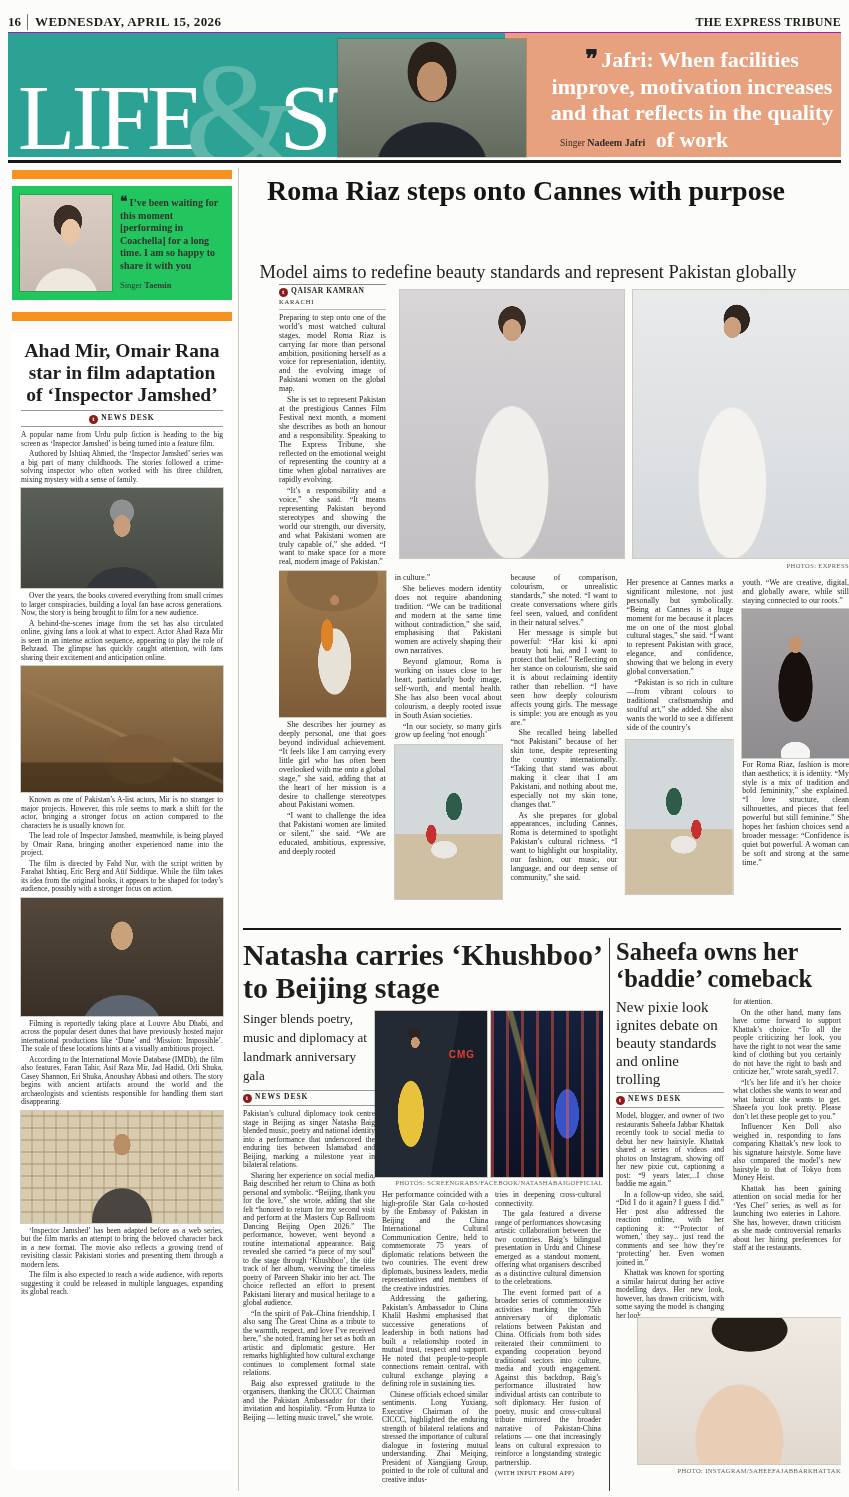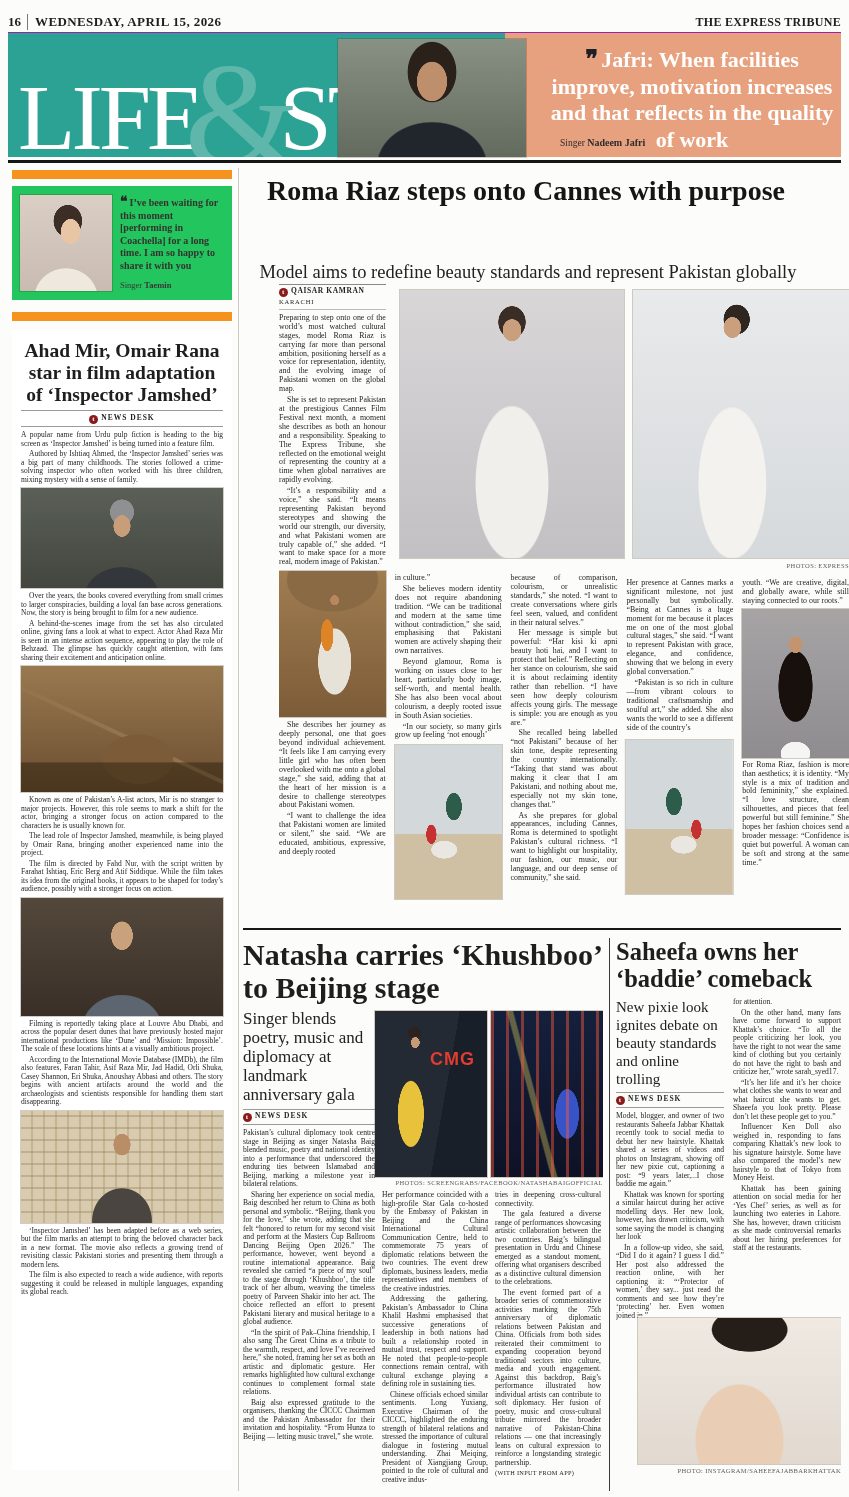--- a/index.html
+++ b/index.html
@@ -120,28 +120,28 @@
       linear-gradient(#a7a4a6,#8f8c90);}
   
   .rule-bottom{position:absolute;left:243px;top:928px;width:598px;height:2px;background:#161616;}
   .vrule{position:absolute;left:609px;top:938px;bottom:6px;width:1px;background:#3a3a3a;}
   
   .nat{position:absolute;left:243px;top:936px;width:360px;height:559px;overflow:hidden;}
   .nat-head{font-size:30px;line-height:33px;font-weight:700;margin:2px 0 5px 0;}
   .nat-cols{position:relative;display:flex;gap:7px;}
   .ncol1{width:132px;flex:none;font-size:7.6px;line-height:8.5px;}
   .ncol{width:106px;flex:none;font-size:7.6px;line-height:8.5px;padding-top:182px;}
-  .nat-stand{font-size:17px;line-height:19px;color:#222;margin-bottom:5px;}
+  .nat-stand{font-size:13px;line-height:19px;color:#222;margin-bottom:5px;}
   .nat-photos{position:absolute;left:132px;top:2px;width:228px;height:166px;display:flex;gap:4px;}
   .ph-nat1{flex:1;position:relative;background:
       radial-gradient(ellipse 8px 10px at 36% 19%,#c79a74 0 54%,transparent 56%),
       radial-gradient(ellipse 12px 10px at 35% 13%,#2c2320 0 56%,transparent 58%),
       radial-gradient(ellipse 22px 56px at 32% 62%,#e8c23a 0 58%,transparent 60%),
       linear-gradient(100deg,#232a33 0 60%,#191f29 60% 100%);}
-  .cmg{position:absolute;right:12px;top:38px;color:#e03c31;font-weight:700;font-size:18px;
+  .cmg{position:absolute;right:12px;top:38px;color:#e03c31;font-weight:700;font-size:10px;
        font-family:"Liberation Sans",sans-serif;letter-spacing:1px;}
   .ph-nat2{flex:1;background:
       repeating-linear-gradient(90deg,rgba(255,90,60,.45) 0 3px,transparent 3px 15px),
       linear-gradient(75deg,transparent 38%,rgba(215,200,90,.4) 39% 42%,transparent 43%),
       radial-gradient(ellipse 20px 42px at 68% 62%,#3853c8 0 58%,transparent 60%),
       linear-gradient(#15203c,#0d1226);}
   .nat-credit{position:absolute;left:132px;top:170px;width:228px;}
   .tail{font-size:6.3px;letter-spacing:.3px;}
   
   .sah{position:absolute;left:616px;top:936px;width:225px;height:559px;overflow:hidden;}
@@ -307,22 +307,22 @@
 
   <div class="sah">
     <div class="sah-head">Saheefa owns her ‘baddie’ comeback</div>
     <div class="sah-cols">
       <div class="scol">
         <div class="sah-stand">New pixie look ignites debate on beauty standards and online trolling</div>
         <div class="byline-box" style="text-align:left">
           <span class="lgo">t</span><span>NEWS DESK</span>
         </div>
         <p class="bp fi">Model, blogger, and owner of two restaurants Saheefa Jabbar Khattak recently took to social media to debut her new hairstyle. Khattak shared a series of videos and photos on Instagram, showing off her new pixie cut, captioning a post: “9 years later,...I chose baddie me again.”</p>
+        <p class="bp">In a follow-up video, she said, “Did I do it again? I guess I did.” Her post also addressed the reaction online, with her captioning it: “‘Protector of women,’ they say... just read the comments and see how they’re ‘protecting’ her. Even women joined in.”</p>
         <p class="bp">Khattak was known for sporting a similar haircut during her active modelling days. Her new look, however, has drawn criticism, with some saying the model is changing her look</p>
-        <p class="bp">In a follow-up video, she said, “Did I do it again? I guess I did.” Her post also addressed the reaction online, with her captioning it: “‘Protector of women,’ they say... just read the comments and see how they’re ‘protecting’ her. Even women joined in.”</p>
       </div>
       <div class="scol">
         <p class="bp fi">for attention.</p>
         <p class="bp">On the other hand, many fans have come forward to support Khattak’s choice. “To all the people criticizing her look, you have the right to not wear the same kind of clothing but you certainly do not have the right to bash and criticize her,” wrote sarah_syed17.</p>
         <p class="bp">“It’s her life and it’s her choice what clothes she wants to wear and what haircut she wants to get. Shaeefa you look pretty. Please don’t let these people get to you.”</p>
         <p class="bp">Influencer Ken Doll also weighed in, responding to fans comparing Khattak’s new look to his signature hairstyle. Some have also compared the model’s new hairstyle to that of Tokyo from Money Heist.</p>
         <p class="bp">Khattak has been gaining attention on social media for her ‘Yes Chef’ series, as well as for launching two eateries in Lahore. She has, however, drawn criticism as she made controversial remarks about her hiring preferences for staff at the restaurants.</p>
       </div>
     </div>
     <div class="sah-photo-wrap">

